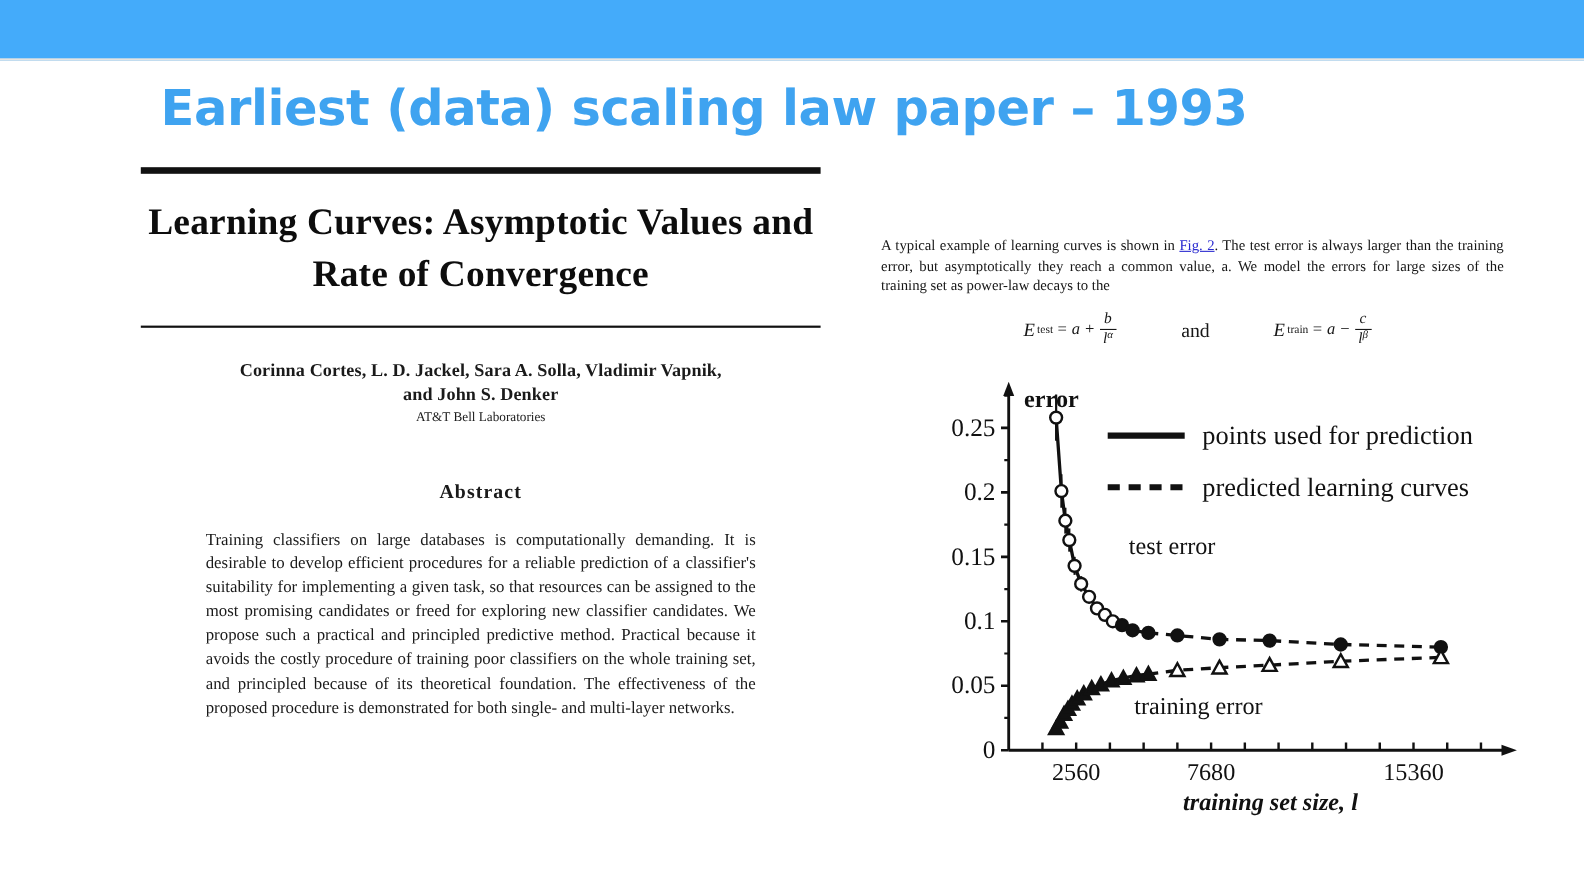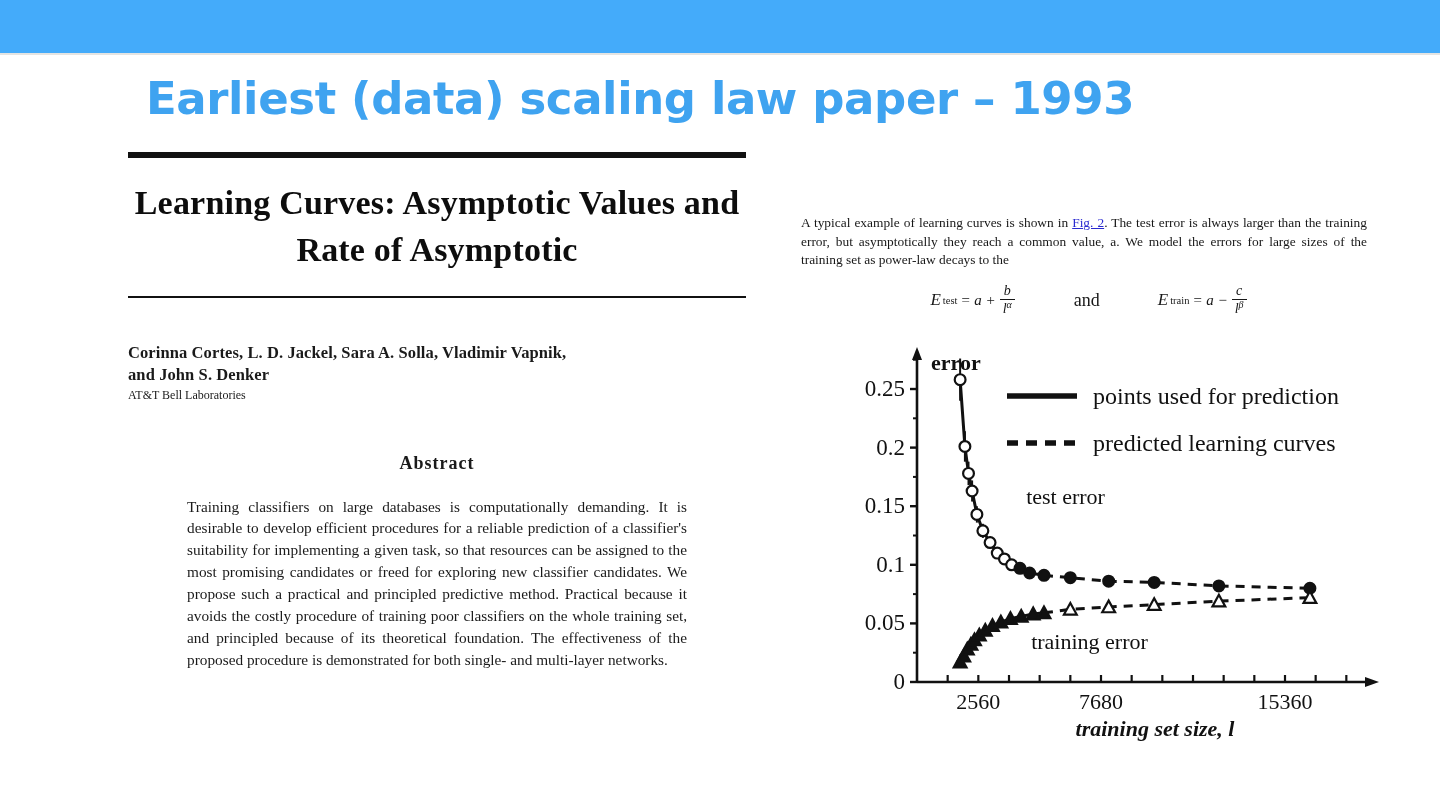--- a/index.html
+++ b/index.html
@@ -67,21 +67,22 @@
   }
   #paper-title .ttl-line { display: block; }
   #rule-bottom {
     margin-top: 22px;
     width: 100%;
     height: 2.5px;
     background: #111;
   }
 
   #authors-block {
-    margin-top: 44px;
+    margin-top: 28px;
+    text-align: center;
     line-height: 1.34;
   }
   .authors-line {
     font-size: 16.5px;
     font-weight: bold;
     letter-spacing: 0.1px;
     display: block;
   }
   .affil-line {
     font-size: 12px;
@@ -170,21 +171,21 @@
 <div id="top-banner"></div>
 
 <div id="slide-title">Earliest (data) scaling law paper – 1993</div>
 
 <div id="paper-scan">
 
   <div id="rule-top"></div>
 
   <div id="paper-title">
     <span class="ttl-line">Learning Curves:  Asymptotic Values and</span>
-    <span class="ttl-line">Rate of Asymptotic</span>
+    <span class="ttl-line">Rate of Convergence</span>
   </div>
 
   <div id="rule-bottom"></div>
 
   <div id="authors-block">
     <span class="authors-line">Corinna Cortes, L. D. Jackel, Sara A. Solla, Vladimir Vapnik,</span>
     <span class="authors-line">and John S. Denker</span>
     <span class="affil-line">AT&amp;T Bell Laboratories</span>
   </div>
 

